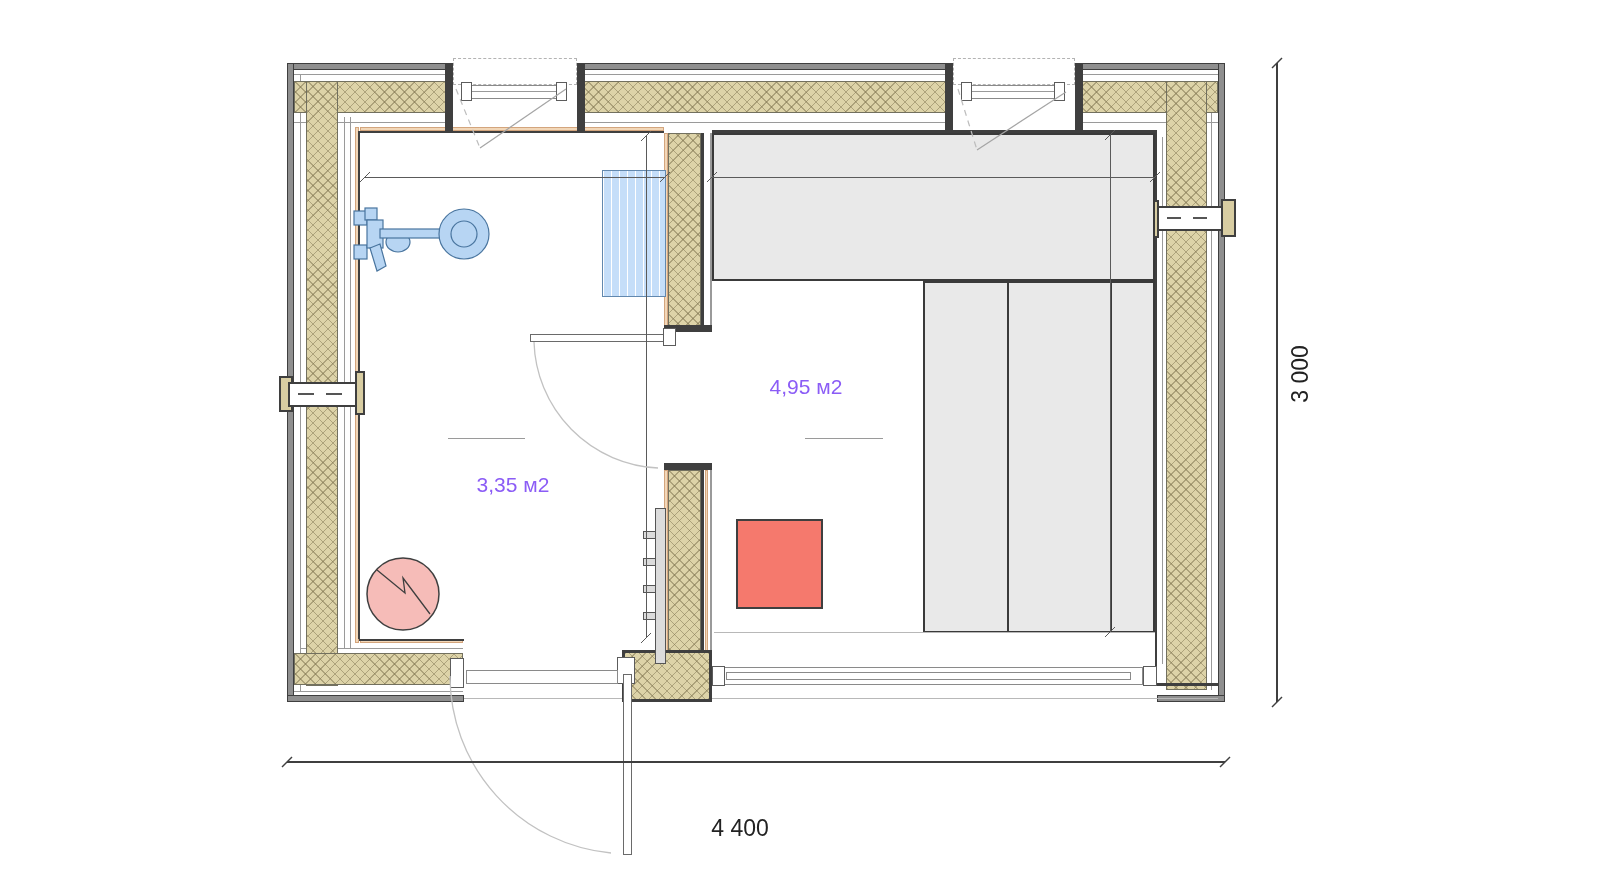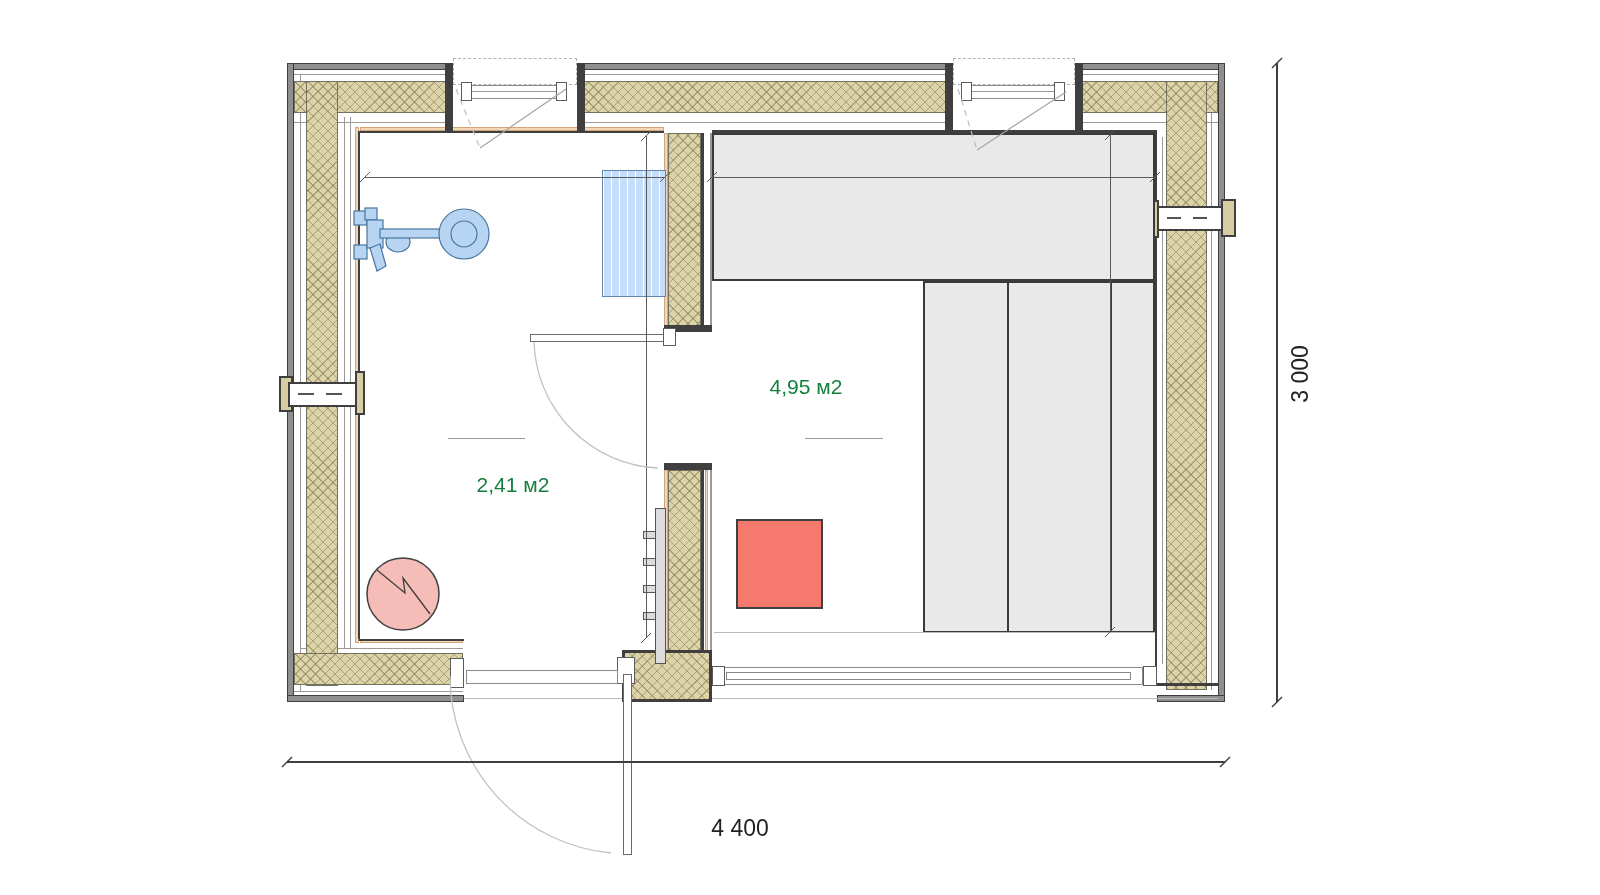--- a/index.html
+++ b/index.html
@@ -25,21 +25,21 @@
   .dimline{background:#3f3f3f;}
   .idim{background:#5a5a5a;}
   .leaf{background:#fff;border:1px solid #6a6a6a;}
   .glass{background:#fff;border:1px solid #8a8a8a;}
   .dashrect{border:1px dashed #b3b3b3;background:#fff;}
   .board{background:#dcdcdc;border:1px solid #555;}
   .radiator{background-color:#c5def9;
     background-image:repeating-linear-gradient(90deg,#fff 0 1.5px,transparent 1.5px 8px);
     border:1px solid #6288ae;}
   .stove{background:#f5796d;border:2px solid #3f3f3f;}
-  .label{color:#15803d;font-size:21px;white-space:nowrap;transform:translate(-50%,-50%);}
+  .label{color:#8b5cf6;font-size:21px;white-space:nowrap;transform:translate(-50%,-50%);}
   .labelline{background:#9a9a9a;}
   .dimtext{color:#222;font-size:23px;white-space:nowrap;transform:translate(-50%,-50%);}
   .dimtext.vert{transform:translate(-50%,-50%) rotate(-90deg);}
 </style>
 </head>
 <body>
 
 <div>
 
   <div class="abs gray" style="left:287px;top:63px;width:938px;height:7px"></div>
@@ -198,18 +198,18 @@
       <line x1="1105" y1="140" x2="1115" y2="130"></line>
       <line x1="1105" y1="637" x2="1115" y2="627"></line>
     </g>
   </svg>
 
   <div class="abs dimline" style="left:287px;top:761px;width:938px;height:2px"></div>
   <div class="abs dimline" style="left:1276px;top:63px;width:2px;height:639px"></div>
 
   <div class="abs labelline" style="left:448px;top:438px;width:77px;height:1px"></div>
   <div class="abs labelline" style="left:805px;top:438px;width:78px;height:1px"></div>
-  <div class="abs label" style="left:513px;top:485px">2,41 м2</div>
+  <div class="abs label" style="left:513px;top:485px">3,35 м2</div>
   <div class="abs label" style="left:806px;top:387px">4,95 м2</div>
   <div class="abs dimtext" style="left:740px;top:828px">4 400</div>
   <div class="abs dimtext vert" style="left:1300px;top:374px">3 000</div>
 
 </div>
 
 </body></html>

